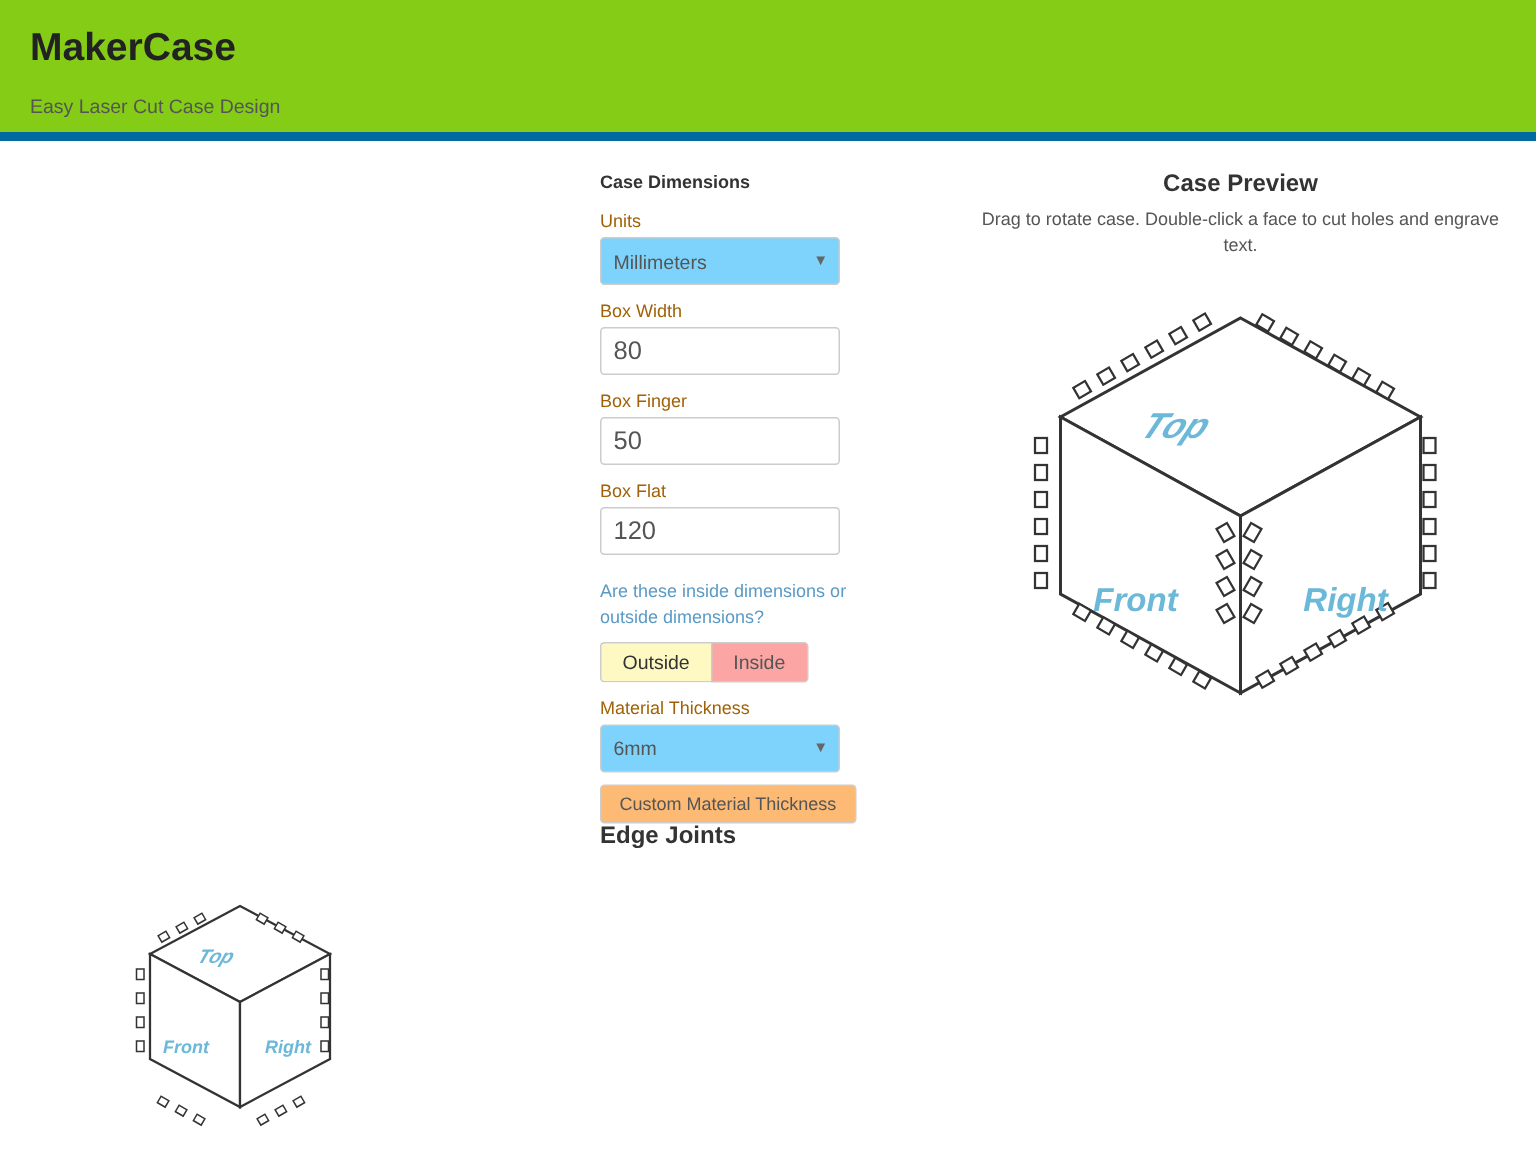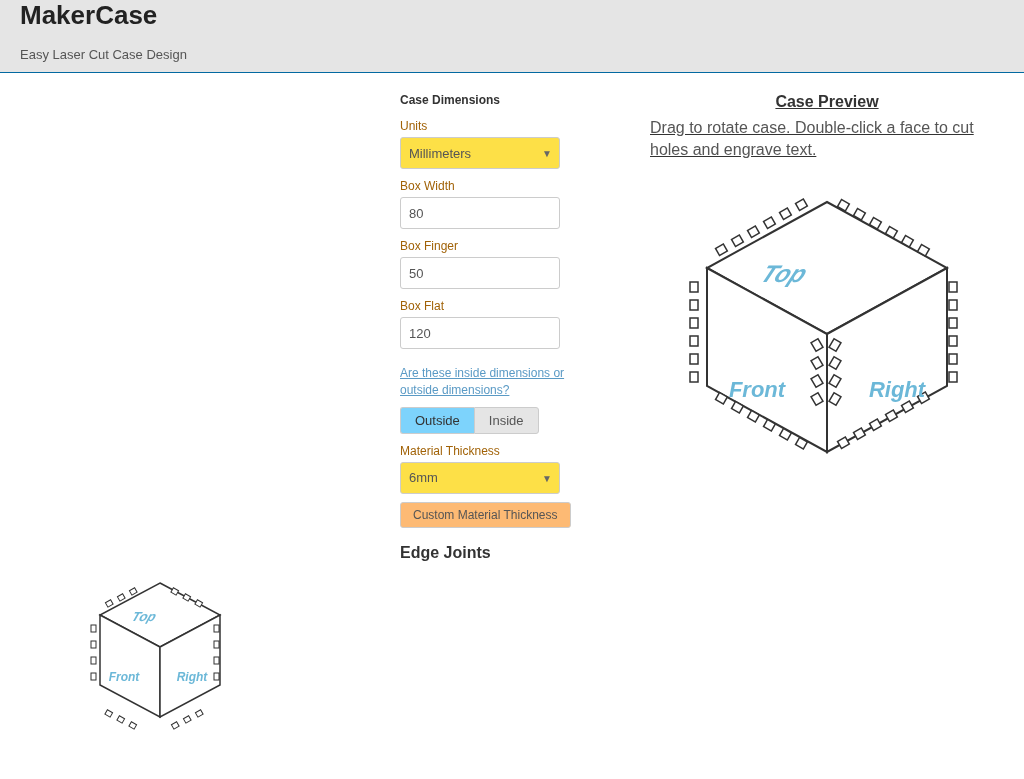--- a/index.html
+++ b/index.html
@@ -5,23 +5,23 @@
     * { box-sizing: border-box; margin: 0; padding: 0; }
     body {
       font-family: Arial, Helvetica, sans-serif;
       font-size: 14px;
       color: #333;
       background: #fff;
     }
 
     
     .header {
-      padding: 0 20px 10px 20px;
-      border-bottom: 1px solid #0369a1;
-      background: #e5e5e5;
+      padding: 16px 20px 10px 20px;
+      border-bottom: 6px solid #0369a1;
+      background: #84cc16;
     }
     .header h1 {
       font-size: 26px;
       font-weight: bold;
       color: #222;
     }
     .header p {
       font-size: 13px;
       color: #555;
       margin-top: 16px;
@@ -59,40 +59,40 @@
       margin-bottom: 4px;
       margin-top: 10px;
     }
 
     .text-input {
       width: 160px;
       height: 32px;
       padding: 4px 8px;
       border: 1px solid #ccc;
       border-radius: 3px;
-      font-size: 13px;
+      font-size: 17px;
       color: #555;
       background: #fff;
     }
 
     
     .select-wrapper {
       position: relative;
       display: inline-block;
       width: 160px;
     }
     .select-field {
       width: 160px;
       height: 32px;
       padding: 4px 8px;
       border: 1px solid #ccc;
       border-radius: 3px;
       font-size: 13px;
       color: #555;
-      background: #fde047;
+      background: #7dd3fc;
       appearance: none;
       -webkit-appearance: none;
       cursor: pointer;
       padding-right: 24px;
     }
     .select-arrow {
       position: absolute;
       right: 8px;
       top: 50%;
       transform: translateY(-50%);
@@ -101,45 +101,44 @@
       color: #666;
     }
 
     
     .dimension-question {
       margin-top: 16px;
       font-size: 12px;
       color: #5a9ac5;
       margin-bottom: 8px;
       line-height: 1.4;
-      text-decoration: underline;
     }
 
     
     .btn-group {
       display: flex;
       margin-bottom: 8px;
     }
     .btn-toggle {
       padding: 5px 14px;
       font-size: 13px;
       border: 1px solid #ccc;
-      background: #e5e5e5;
+      background: #fca5a5;
       cursor: pointer;
       color: #555;
     }
     .btn-toggle:first-child {
       border-radius: 3px 0 0 3px;
       border-right: none;
     }
     .btn-toggle:last-child {
       border-radius: 0 3px 3px 0;
     }
     .btn-toggle.active {
-      background: #7dd3fc;
+      background: #fef9c3;
       color: #333;
     }
 
     
     .btn-group-edge .btn-toggle {
       border-right: none;
     }
     .btn-group-edge .btn-toggle:last-child {
       border-right: 1px solid #ccc;
       border-radius: 0 3px 3px 0;
@@ -160,42 +159,41 @@
       cursor: pointer;
       color: #555;
       margin-top: 8px;
       display: inline-block;
     }
 
     .edge-joints-title {
       font-size: 16px;
       font-weight: bold;
       color: #333;
-      margin-top: 16px;
       margin-bottom: 8px;
     }
 
     
     .preview-panel {
       flex: 1;
       padding-left: 30px;
-      text-decoration: underline;
     }
 
     .preview-title {
       font-size: 16px;
       font-weight: bold;
       color: #333;
       text-align: center;
       margin-bottom: 6px;
     }
 
     .preview-instruction {
-      font-size: 16px;
-      color: #555;
+      font-size: 12px;
+      color: #555;
+      text-align: center;
       margin-bottom: 20px;
       line-height: 1.4;
     }
 
     
     .box-preview-area {
       display: flex;
       justify-content: center;
       align-items: center;
     }

